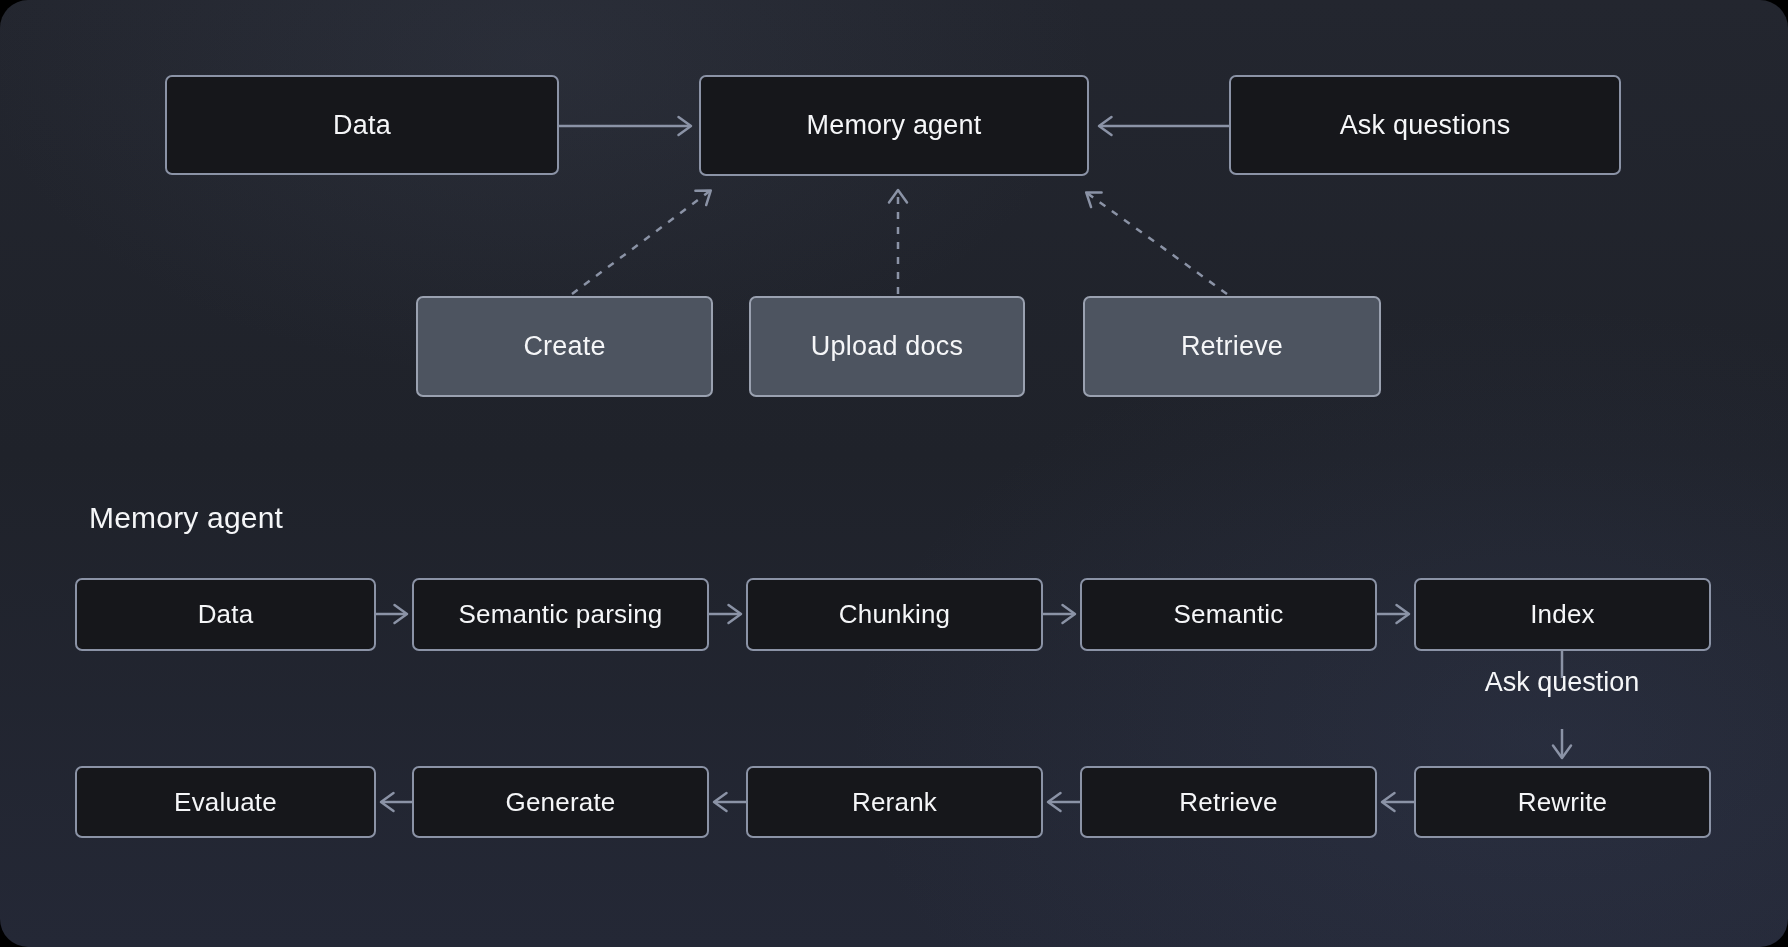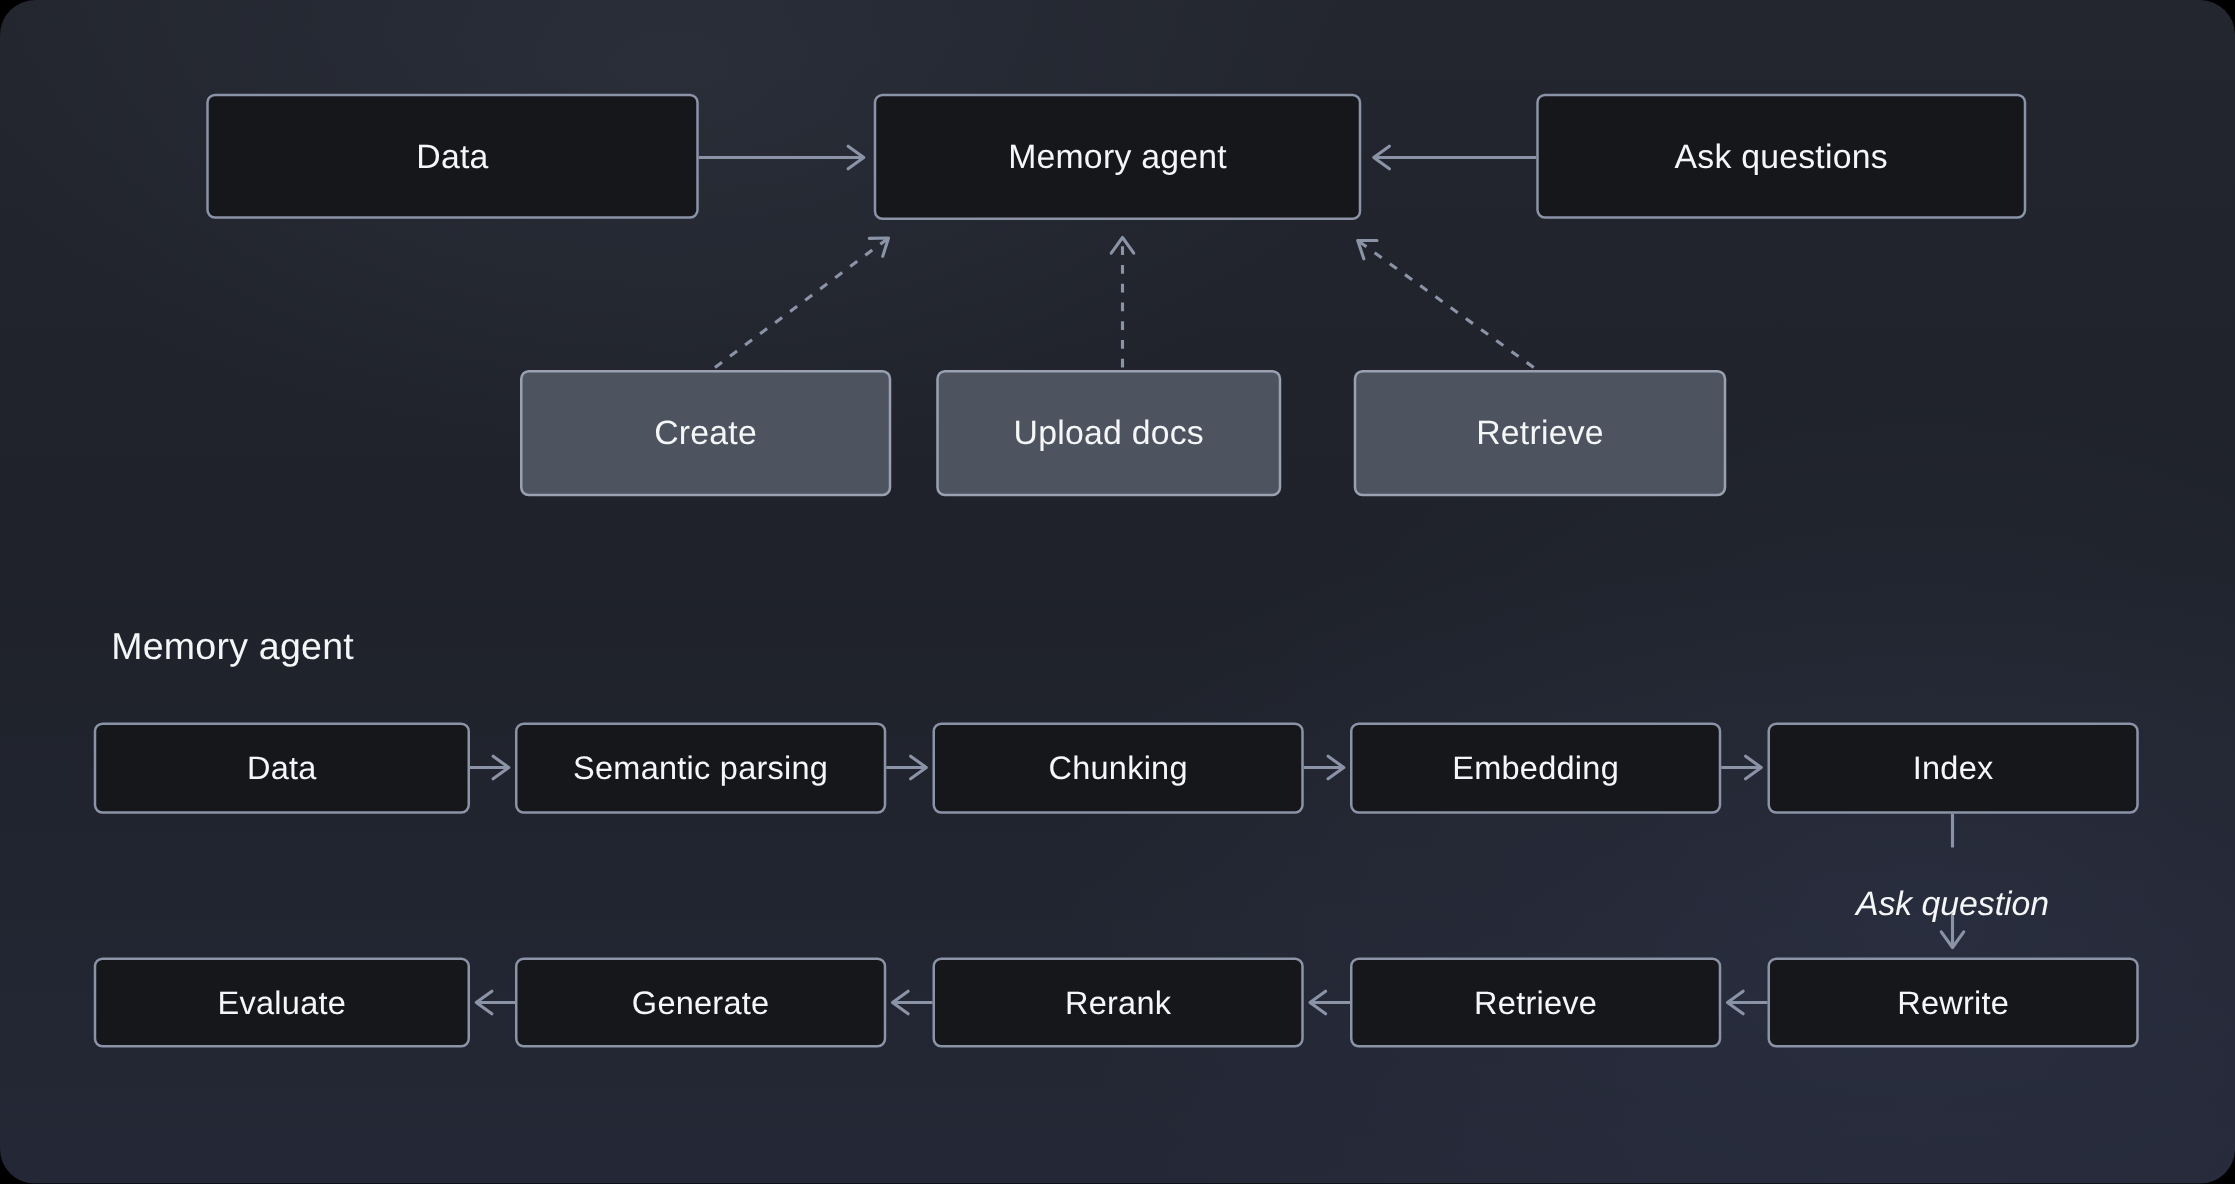--- a/index.html
+++ b/index.html
@@ -35,22 +35,22 @@
   .row1{top:578px; height:73px;}
   .row2{top:766px; height:72px;}
   .c1{left:75px;  width:301px;}
   .c2{left:412px; width:297px;}
   .c3{left:746px; width:297px;}
   .c4{left:1080px;width:297px;}
   .c5{left:1414px;width:297px;}
   .row1.node, .row2.node{font-size:26px;}
   
   .edge-label{
-    position:absolute; left:1562px; top:708px; transform:translateX(-50%);
-    color:#f5f6f8; font-size:27px; white-space:nowrap;font-style:italic;
+    position:absolute; left:1562px; top:667px; transform:translateX(-50%);
+    color:#f5f6f8; font-size:27px; white-space:nowrap;
   }
   .arrows{position:absolute; left:0; top:0; width:1788px; height:947px; pointer-events:none;}
 </style>
 </head>
 <body>
 
 <div class="canvas">
 
   <svg class="arrows" viewBox="0 0 1788 947">
     <defs>
@@ -109,21 +109,21 @@
   <div class="node node-dark row1 c1">
     <span>Data</span>
   </div>
   <div class="node node-dark row1 c2">
     <span>Semantic parsing</span>
   </div>
   <div class="node node-dark row1 c3">
     <span>Chunking</span>
   </div>
   <div class="node node-dark row1 c4">
-    <span>Embedding</span>
+    <span>Semantic</span>
   </div>
   <div class="node node-dark row1 c5">
     <span>Index</span>
   </div>
 
   <div class="edge-label">Ask question</div>
 
   <div class="node node-dark row2 c1">
     <span>Evaluate</span>
   </div>

